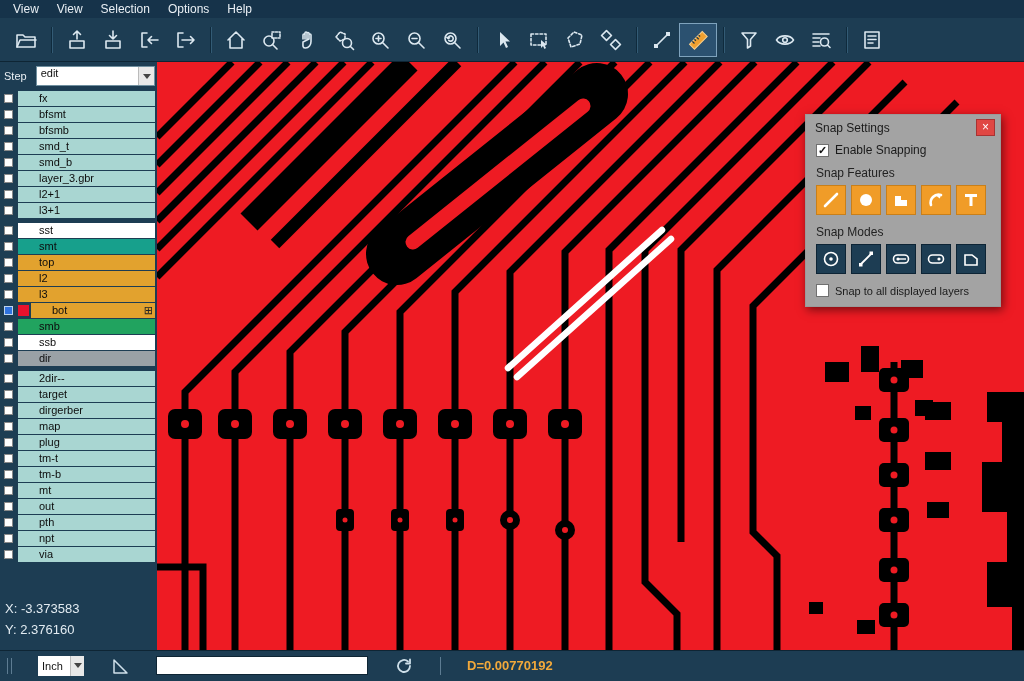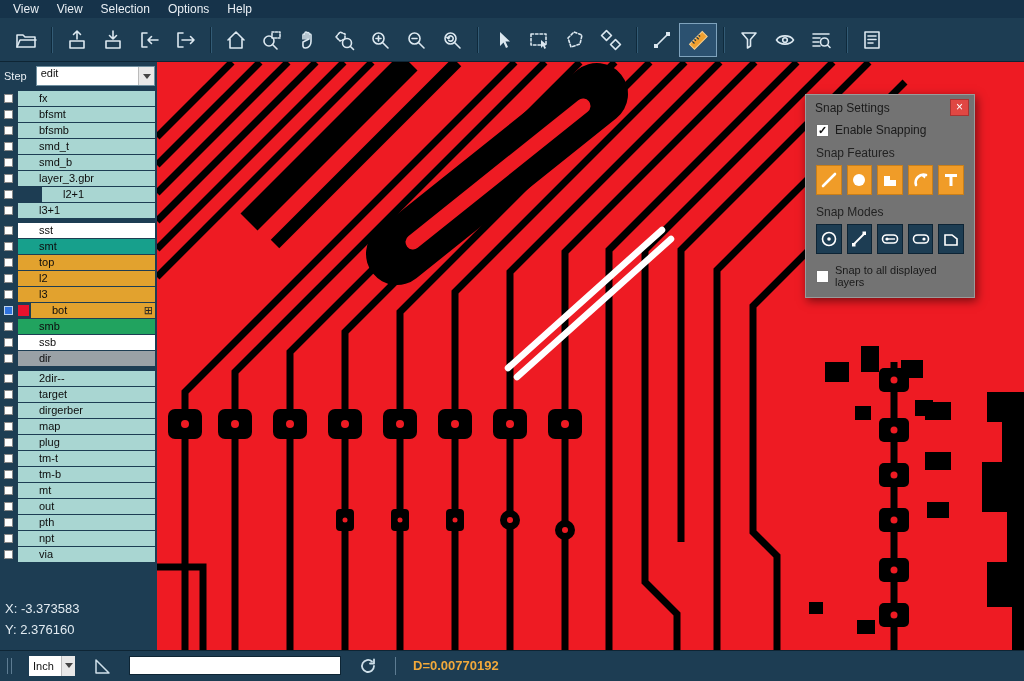--- a/index.html
+++ b/index.html
@@ -36,37 +36,37 @@
   .layer-cb.sel{background:#2f73e0;border-color:#bcd3ee}
   .active-swatch{width:11px;height:11px;background:#e8112d;margin-right:2px;flex:0 0 auto}
   .layer-name{flex:1;height:15px;font-size:11px;line-height:15px;color:#0d0d0d;padding-left:21px;margin-right:2px;position:relative;white-space:nowrap;overflow:hidden}
   .grid-ico{position:absolute;right:2px;top:0;font-size:11px;color:#222}
   #coords{margin-top:auto;padding:0 0 10px 5px;color:#e2ebf1;font-size:13px;line-height:21px}
 
   
   #canvas-area{position:relative;flex:1;overflow:hidden;background:#ee1b23}
 
   
-  #snap-dialog{position:absolute;left:648px;top:32px;width:170px;background:#737373;border:1px solid #9a9a9a;box-shadow:2px 3px 9px rgba(0,0,0,.5);color:#1a1a1a}
+  #snap-dialog{position:absolute;left:648px;top:52px;width:196px;background:#a3a3a3;border:1px solid #9a9a9a;box-shadow:2px 3px 9px rgba(0,0,0,.5);color:#1a1a1a}
   .sd-title{height:25px;display:flex;align-items:center;padding:0 5px 0 9px}
   .sd-title-text{flex:1;font-size:12px}
   .sd-close{width:19px;height:17px;background:#e04743;border:1px solid #a83232;color:#fff;font-size:12px;line-height:15px;text-align:center;cursor:default}
   .sd-row{display:flex;align-items:center;gap:6px;margin:3px 10px 9px}
   .sd-check{width:13px;height:13px;background:#fff;border:1px solid #707070;font-size:11px;line-height:11px;text-align:center;color:#111;font-weight:bold;flex:0 0 auto}
   .sd-check-label{font-size:12px}
   .sd-check-label.small{font-size:11px}
   .sd-label{font-size:12px;margin:2px 10px 5px;color:#222}
   .sd-btnrow{display:flex;gap:5px;margin:2px 10px 10px}
   .feat-btn{width:30px;height:30px;background:#f09c28;border:1px solid #c87f1a;display:flex;align-items:center;justify-content:center;padding:0}
   .mode-btn{width:30px;height:30px;background:#1d3d53;border:1px solid #0d2435;display:flex;align-items:center;justify-content:center;padding:0}
   .feat-btn svg,.mode-btn svg{width:20px;height:20px}
   .sd-close-btn{display:block;width:176px;margin:4px auto 9px;height:21px;background:linear-gradient(#fbfbfb,#dadada);border:1px solid #8f8f8f;font-size:12px;font-family:inherit;color:#111}
 
   
-  #statusbar{height:31px;background:#1d3d53;display:flex;align-items:center;padding-left:7px;gap:17px;box-shadow:inset 0 1px 0 #0e2534}
+  #statusbar{height:31px;background:#1d3d53;display:flex;align-items:center;padding-left:7px;gap:26px;box-shadow:inset 0 1px 0 #0e2534}
   .grip{width:5px;height:16px;border-left:1px solid #5d7c92;border-right:1px solid #5d7c92;flex:0 0 auto}
   .unit-select{width:46px;height:20px;background:#fff;display:flex;align-items:center;font-size:11px;color:#111;padding-left:4px;position:relative;flex:0 0 auto}
   .unit-select .chev{position:absolute;right:0;top:0;width:14px;height:100%;background:#e8e8e8;border-left:1px solid #bbb;display:flex;align-items:center;justify-content:center}
   .sb-ico{width:20px;height:20px;flex:0 0 auto}
   .cmd-input{width:212px;height:19px;border:1px solid #0e2534;background:#fff;font-size:12px;padding:0 4px;font-family:inherit}
   .vsep{width:1px;height:18px;background:#5d7c92;flex:0 0 auto}
   .dist{color:#f2a93b;font-size:13px;font-weight:bold}
 </style>
 </head>
 <body>
@@ -255,21 +255,21 @@
           <div class="layer-row">
             <span class="layer-cb"></span>
             <span class="layer-name" style="background: rgb(169, 214, 210);">smd_b</span>
           </div>
           <div class="layer-row">
             <span class="layer-cb"></span>
             <span class="layer-name" style="background: rgb(169, 214, 210);">layer_3.gbr</span>
           </div>
           <div class="layer-row">
             <span class="layer-cb"></span>
-            <span class="layer-name" style="background: rgb(169, 214, 210); margin-left: 24px;">l2+1</span>
+            <span class="layer-name" style="background: rgb(169, 214, 210);">l2+1</span>
           </div>
           <div class="layer-row">
             <span class="layer-cb"></span>
             <span class="layer-name" style="background: rgb(169, 214, 210);">l3+1</span>
           </div>
         </div>
         <div class="layer-group">
           <div class="layer-row">
             <span class="layer-cb"></span>
             <span class="layer-name" style="background: rgb(255, 255, 255);">sst</span>

